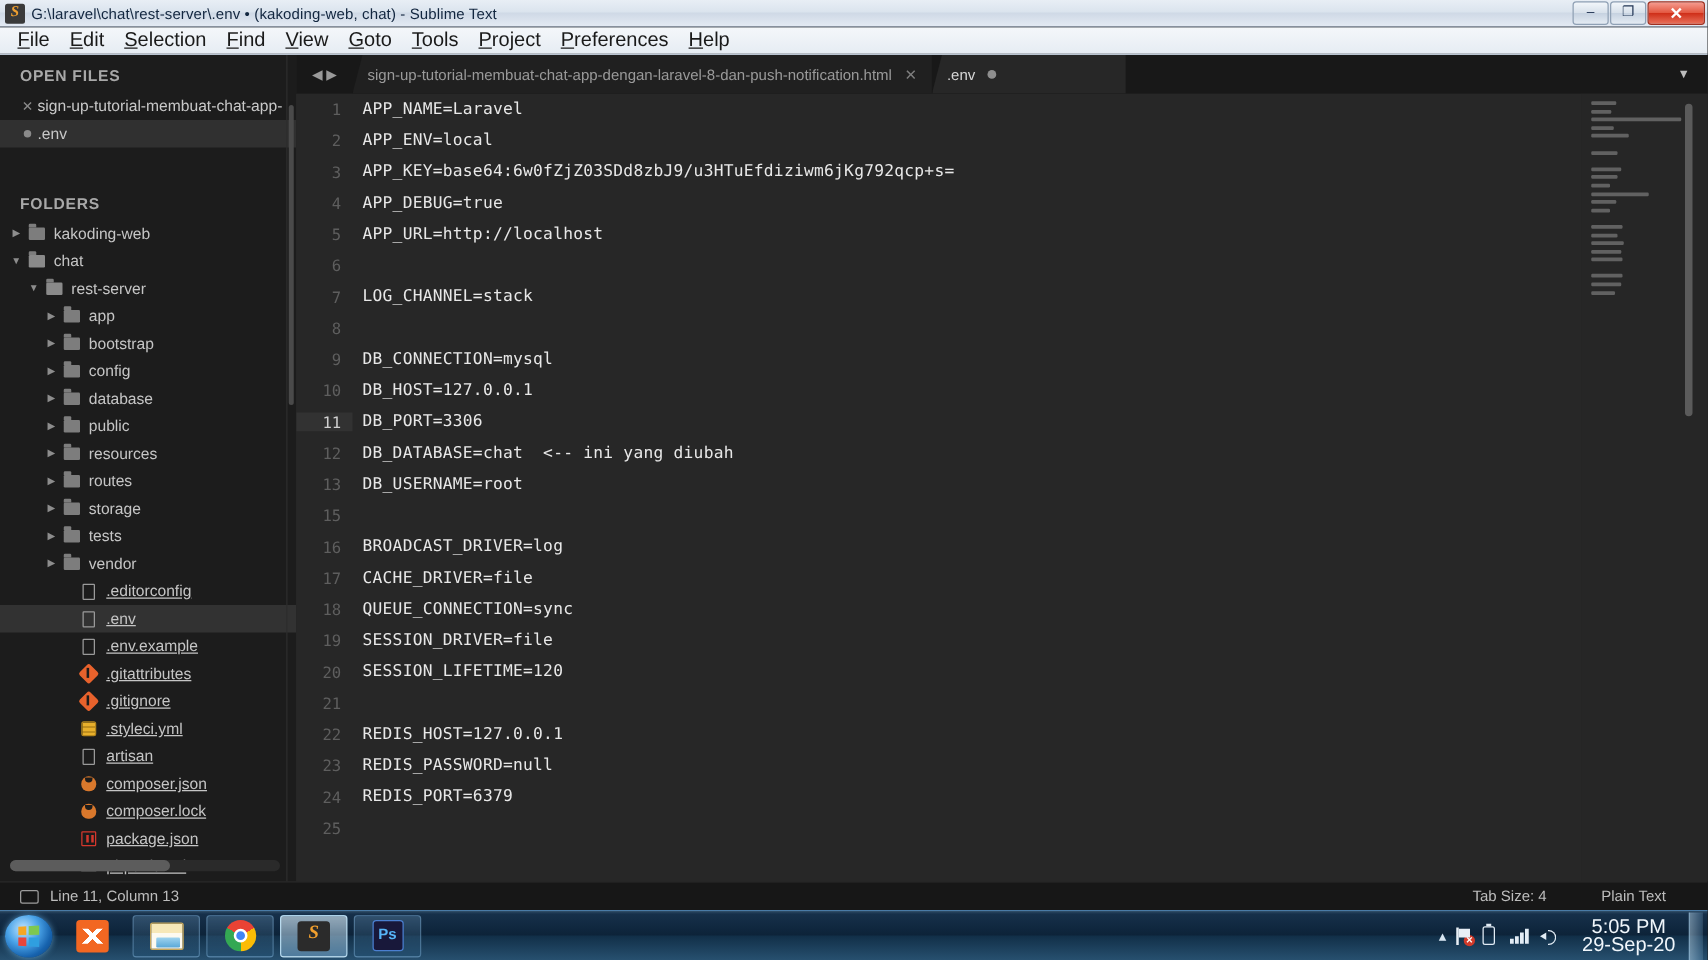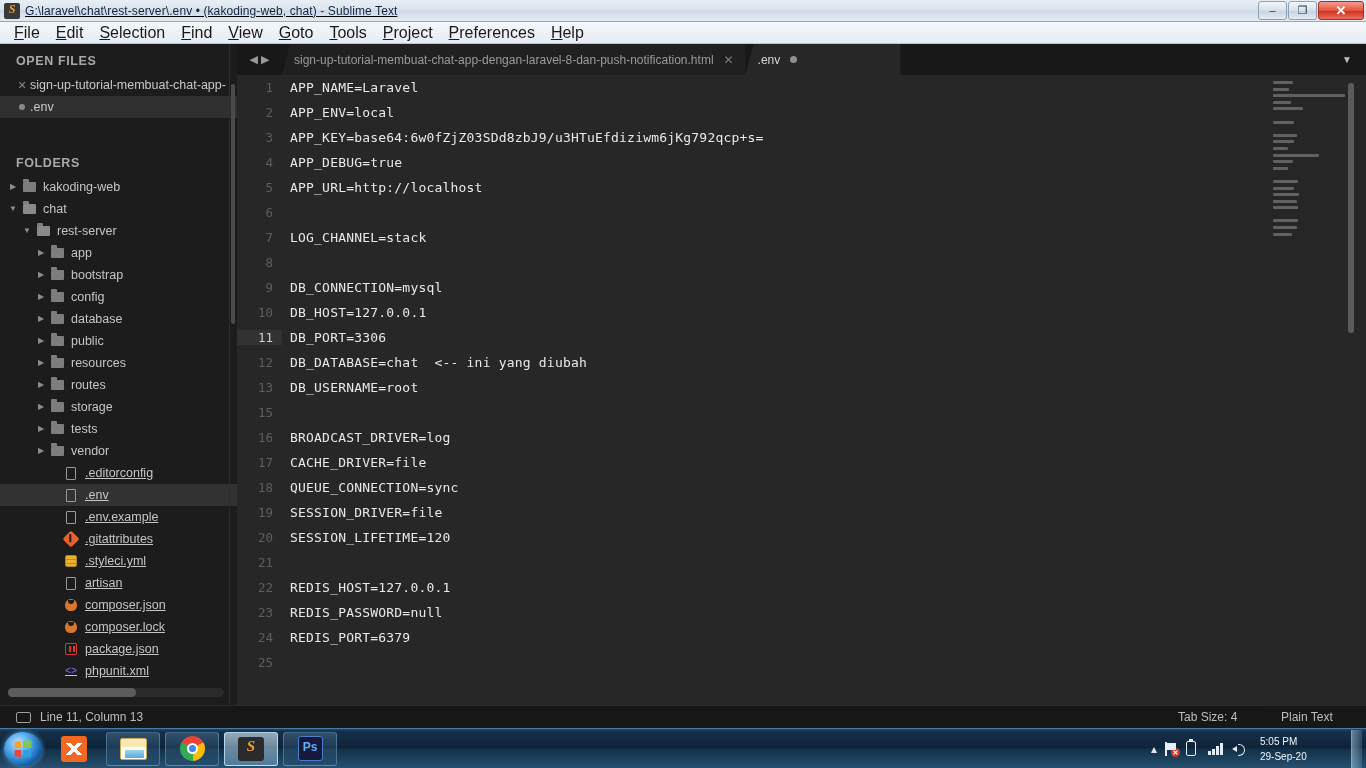--- a/index.html
+++ b/index.html
@@ -8,21 +8,21 @@
     overflow: hidden;
     font-family: "Liberation Sans", sans-serif;
     background: #1b1b1b;
   }
 
   
   #titlebar {
     position: absolute; left: 0; top: 0; width: 1366px; height: 22px;
     background: linear-gradient(to bottom, #e8eef5 0%, #dbe4ee 45%, #cfd9e6 50%, #e3eaf3 100%);
     border-bottom: 1px solid #9aa7b6;
-    display: flex; align-items: center; text-decoration: underline;
+    display: flex; align-items: center;
   }
   #title-icon {
     width: 16px; height: 16px; margin: 0 5px 0 4px;
     background: #3a3a3a; border-radius: 2px;
     position: relative; flex: 0 0 auto;
   }
   #title-icon::after {
     content: "S"; position: absolute; left: 0; top: -1px; width: 16px;
     font: bold 12px "Liberation Serif", serif; color: #f0a030;
     text-align: center; font-style: italic;
@@ -376,21 +376,21 @@
   }
   #tray-speaker::before {
     content: ""; position: absolute; left: 0; top: 4px;
     border-style: solid; border-width: 3px 5px 3px 0; border-color: transparent #e2ecf5 transparent transparent;
   }
   #tray-speaker::after {
     content: ""; position: absolute; left: 6px; top: 2px; width: 6px; height: 10px;
     border: 1.5px solid #e2ecf5; border-left: none; border-radius: 0 6px 6px 0;
   }
   #clock {
-    width: 86px; color: #f0f6fb; font-size: 10px; line-height: 15px;
+    width: 86px; text-align: center; color: #f0f6fb; font-size: 16px; line-height: 15px;
     margin-left: 4px;
   }
   #show-desktop {
     width: 11px; height: 38px; margin-left: 5px;
     background: linear-gradient(to right, rgba(200,230,250,.45), rgba(120,170,210,.25));
     border-left: 1px solid rgba(190,225,250,.55);
   }
 </style>
 </head>
 <body>
@@ -557,20 +557,27 @@
         <div class="tree-row indent-4">
           <span class="arrow none"></span>
           <span class="ico">
             <span class="git-ic"></span>
           </span>
           <span style="padding-left:5px">.gitattributes</span>
         </div>
         <div class="tree-row indent-4">
           <span class="arrow none"></span>
           <span class="ico">
+            <span class="git-ic"></span>
+          </span>
+          <span style="padding-left:5px">.gitignore</span>
+        </div>
+        <div class="tree-row indent-4">
+          <span class="arrow none"></span>
+          <span class="ico">
             <span class="yml-ic"></span>
           </span>
           <span style="padding-left:5px">.styleci.yml</span>
         </div>
         <div class="tree-row indent-4">
           <span class="arrow none"></span>
           <span class="ico">
             <span class="file-ic"></span>
           </span>
           <span style="padding-left:5px">artisan</span>

